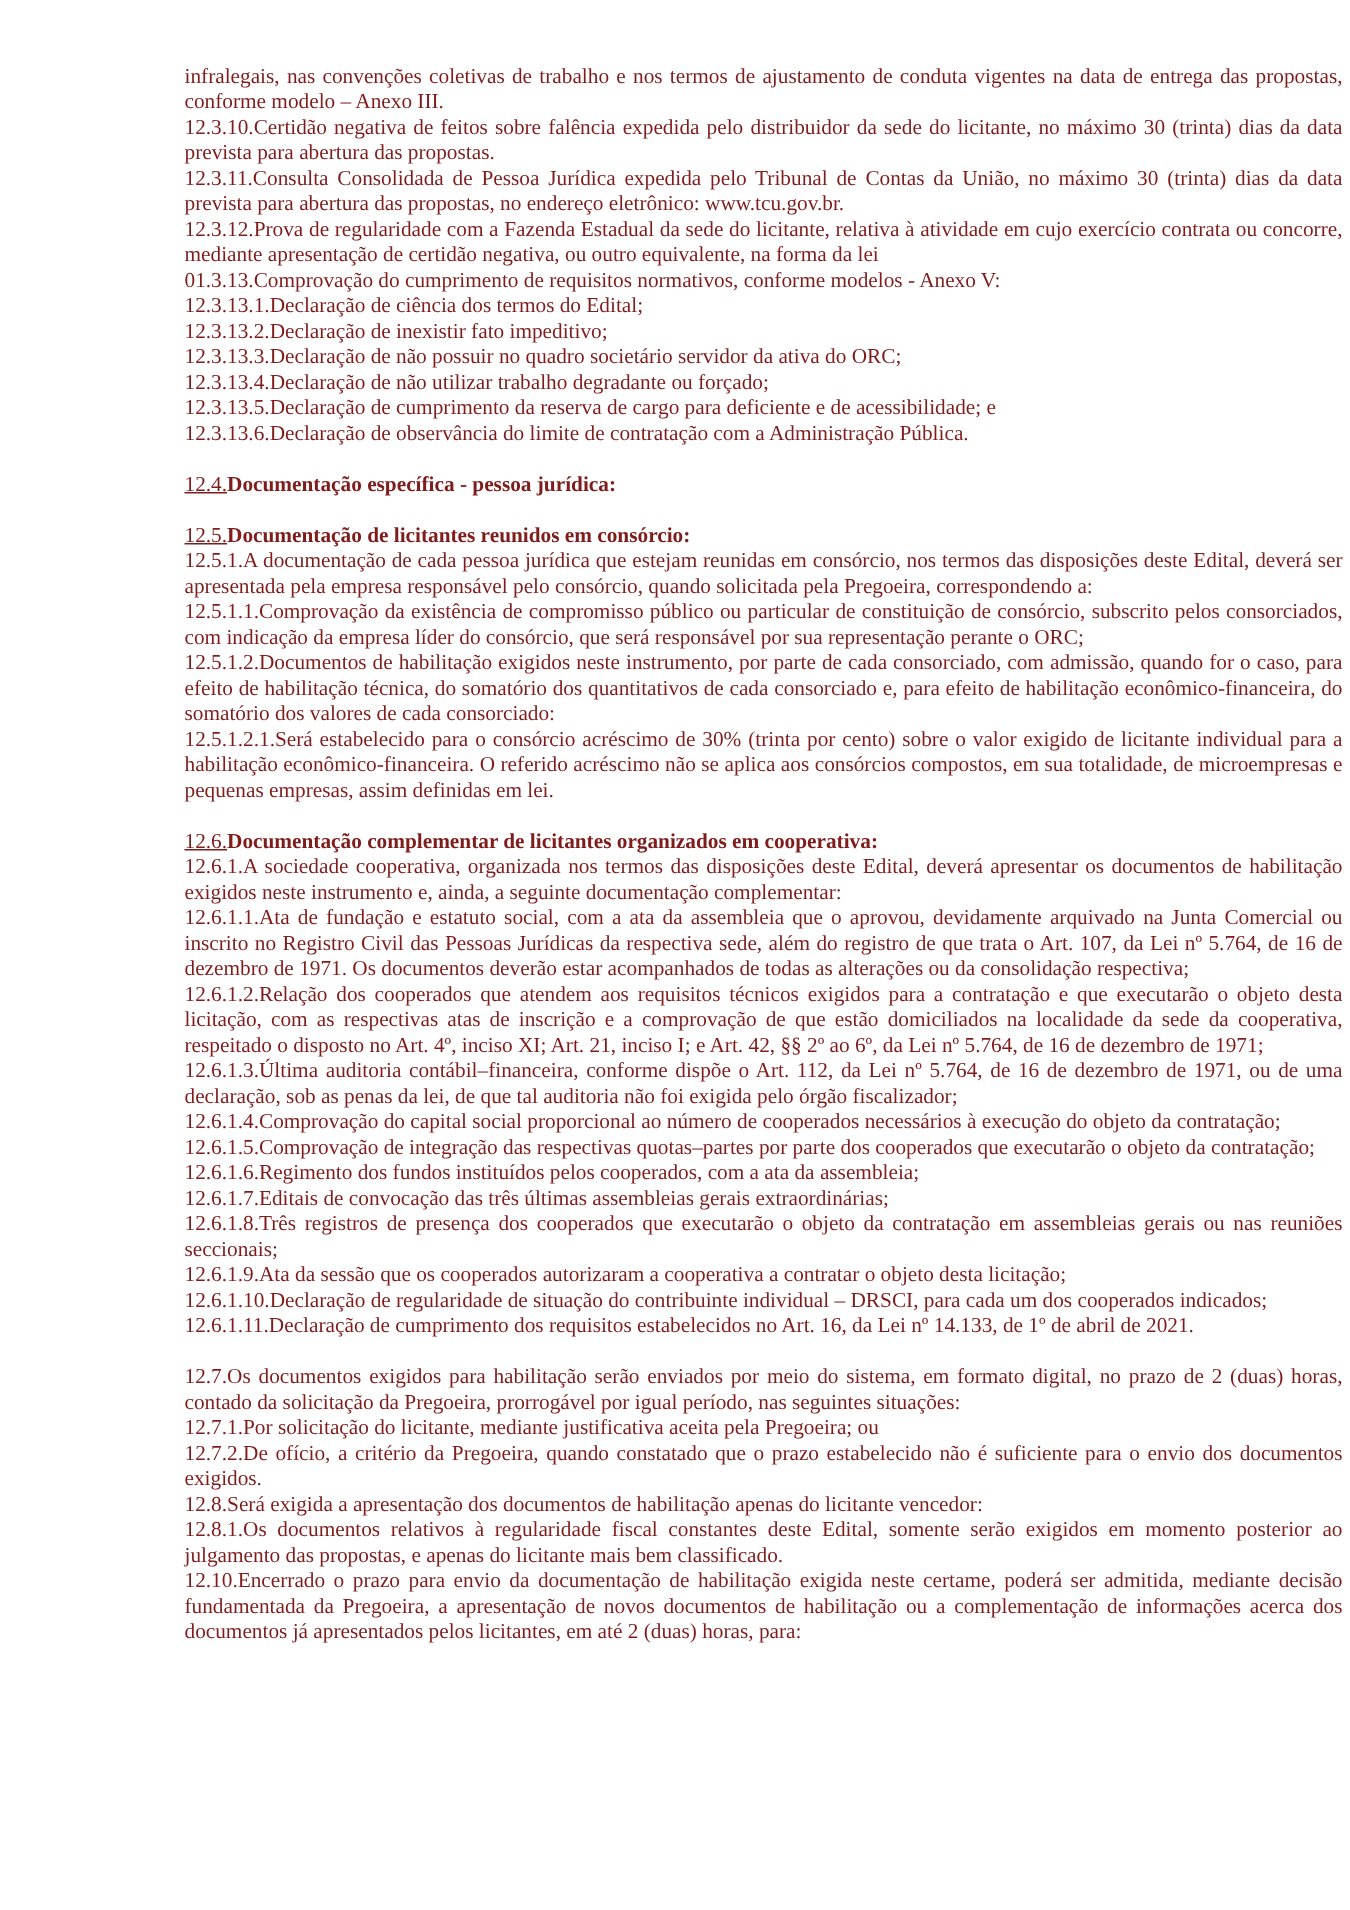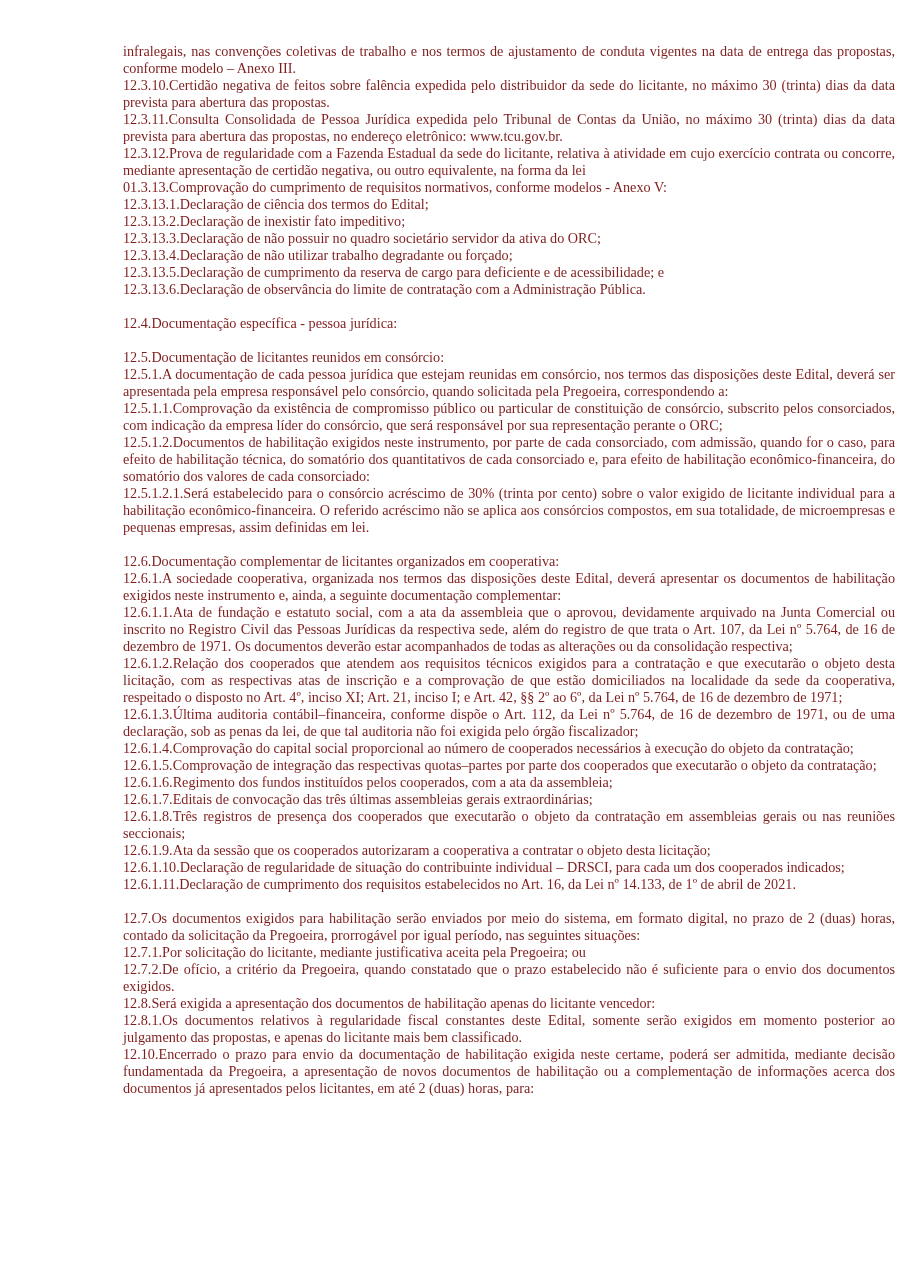--- a/index.html
+++ b/index.html
@@ -10,22 +10,22 @@
       top: 43px;
       width: 772px;
       font-family: "Liberation Serif", serif;
       font-size: 14.2px;
       line-height: 17px;
       color: #7f1d1d;
       margin-left: 37px;
     }
     .p { margin: 0; text-align: justify; }
     .gap { height: 17px; }
-    .num { font-weight: normal; }
-    .bold { font-weight: normal; }
+    .num { font-weight: normal; text-decoration: underline; }
+    .bold { font-weight: bold; }
   </style>
 </head>
 <body>
 
 <div class="page" id="page">
     <p class="p">infralegais, nas convenções coletivas de trabalho e nos termos de ajustamento de conduta vigentes na data de entrega das propostas, conforme modelo – Anexo III.</p>
     <p class="p">12.3.10.Certidão negativa de feitos sobre falência expedida pelo distribuidor da sede do licitante, no máximo 30 (trinta) dias da data prevista para abertura das propostas.</p>
     <p class="p">12.3.11.Consulta Consolidada de Pessoa Jurídica expedida pelo Tribunal de Contas da União, no máximo 30 (trinta) dias da data prevista para abertura das propostas, no endereço eletrônico: www.tcu.gov.br.</p>
     <p class="p">12.3.12.Prova de regularidade com a Fazenda Estadual da sede do licitante, relativa à atividade em cujo exercício contrata ou concorre, mediante apresentação de certidão negativa, ou outro equivalente, na forma da lei</p>
     <p class="p">01.3.13.Comprovação do cumprimento de requisitos normativos, conforme modelos - Anexo V:</p>

